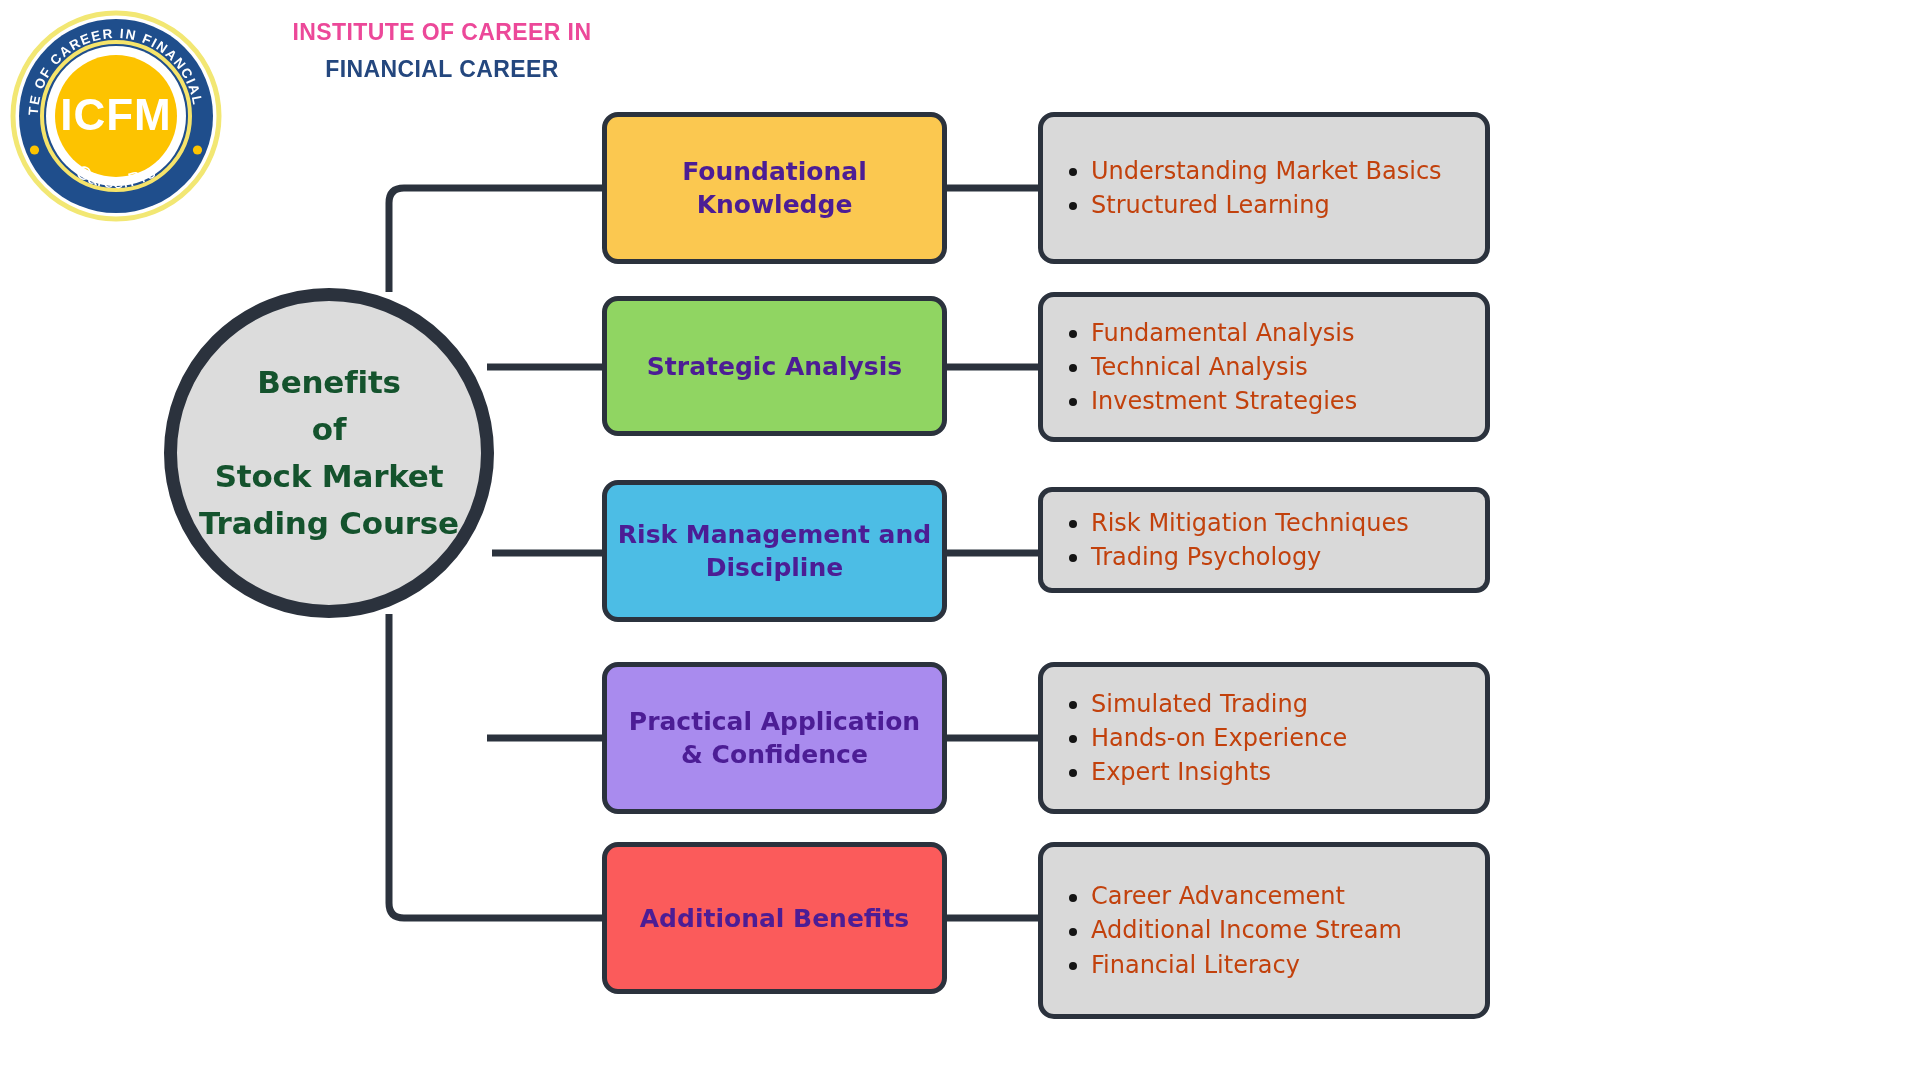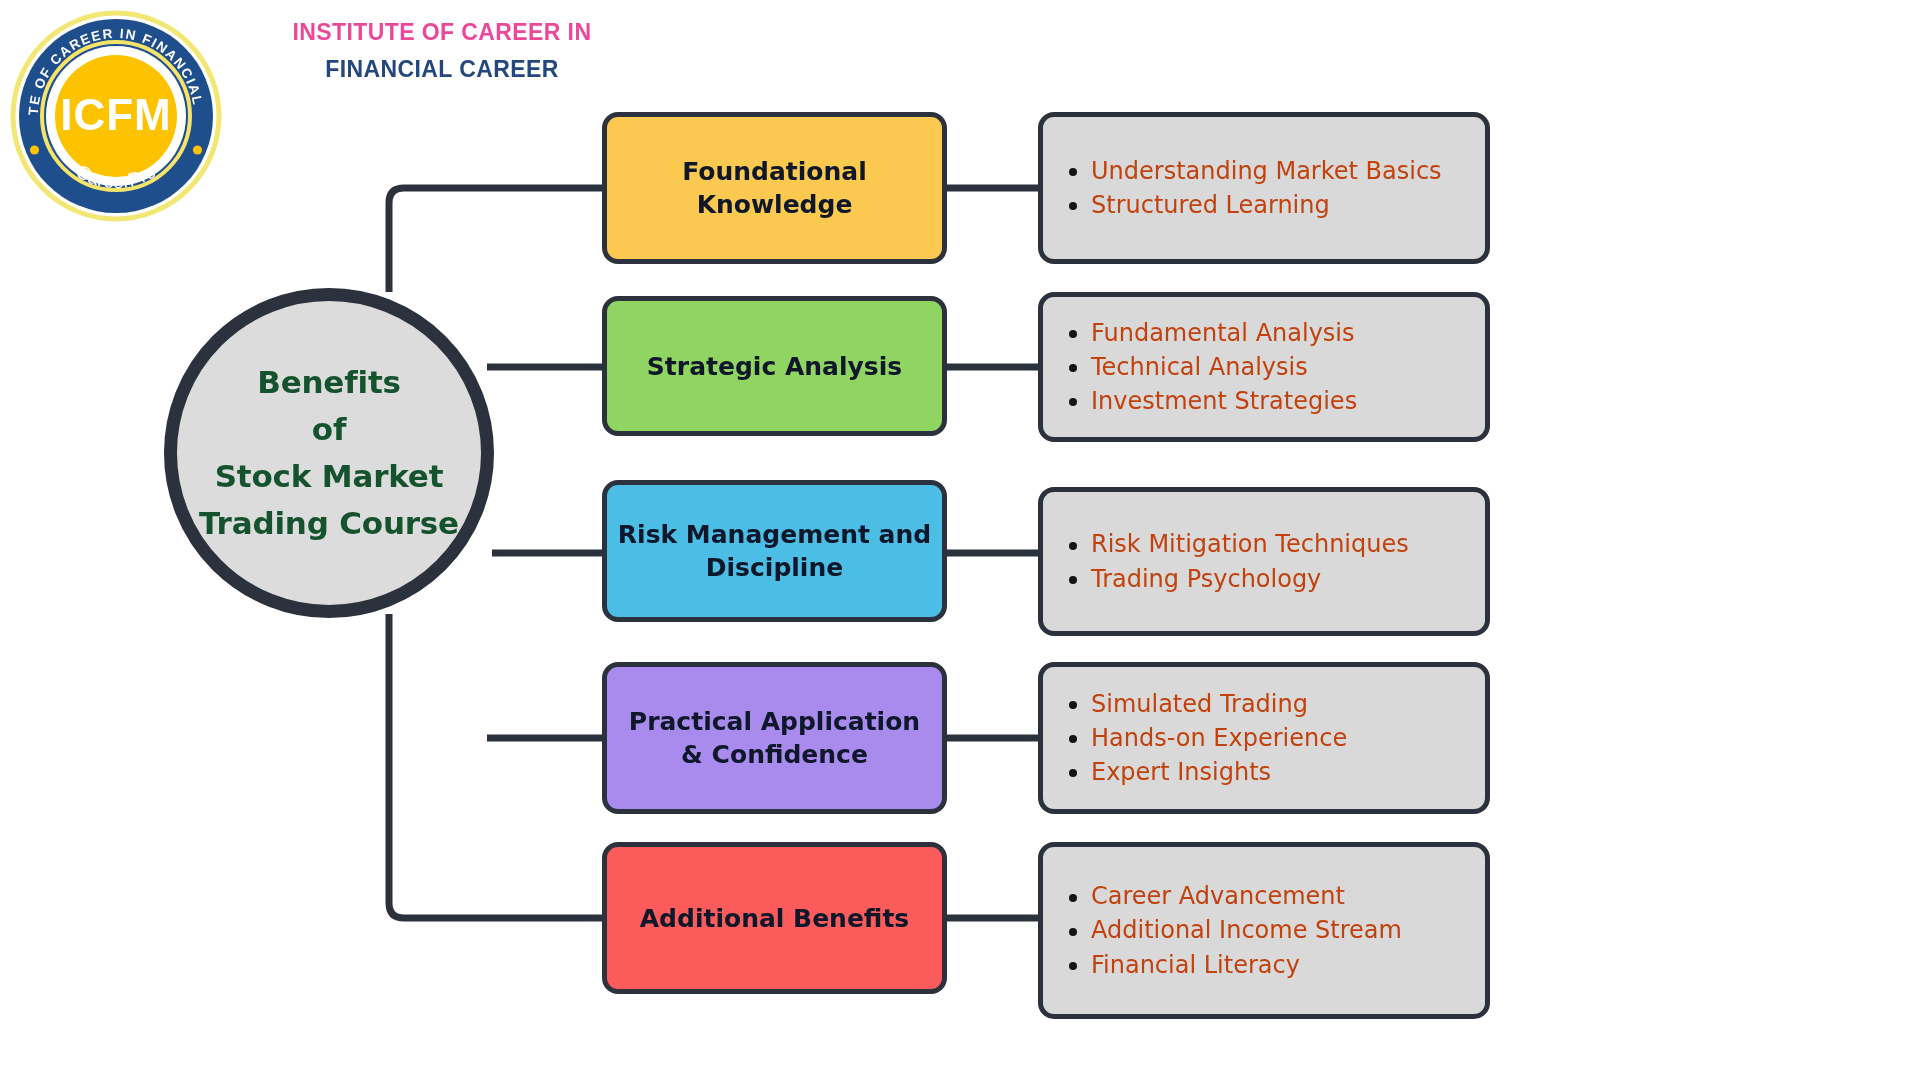--- a/index.html
+++ b/index.html
@@ -110,21 +110,21 @@
     display: flex;
     align-items: center;
     justify-content: center;
     padding: 6px 10px;
   }
   .cat-label {
     font-family: "DejaVu Sans", sans-serif;
     font-weight: bold;
     font-size: 25px;
     line-height: 1.32;
-    color: #0f172a;
+    color: #4c1d95;
     text-align: center;
   }
 
   
   .det {
     position: absolute;
     left: 1038px;
     width: 452px;
     background: #d9d9d9;
     border: 5px solid #2b323d;
@@ -249,21 +249,21 @@
       <li>Fundamental Analysis</li>
       <li>Technical Analysis</li>
       <li>Investment Strategies</li>
     </ul>
   </div>
 
   <div class="cat" style="top:480px; height:142px; background:#4cbde5;">
     <div class="cat-label">Risk Management and
 Discipline</div>
   </div>
-  <div class="det" style="top:487px; height:149px;">
+  <div class="det" style="top:487px; height:106px;border-radius:14px;">
     <ul>
       <li>Risk Mitigation Techniques</li>
       <li>Trading Psychology</li>
     </ul>
   </div>
 
   <div class="cat" style="top:662px; height:152px; background:#a98bee;">
     <div class="cat-label">Practical Application &amp;
 Confidence</div>
   </div>

